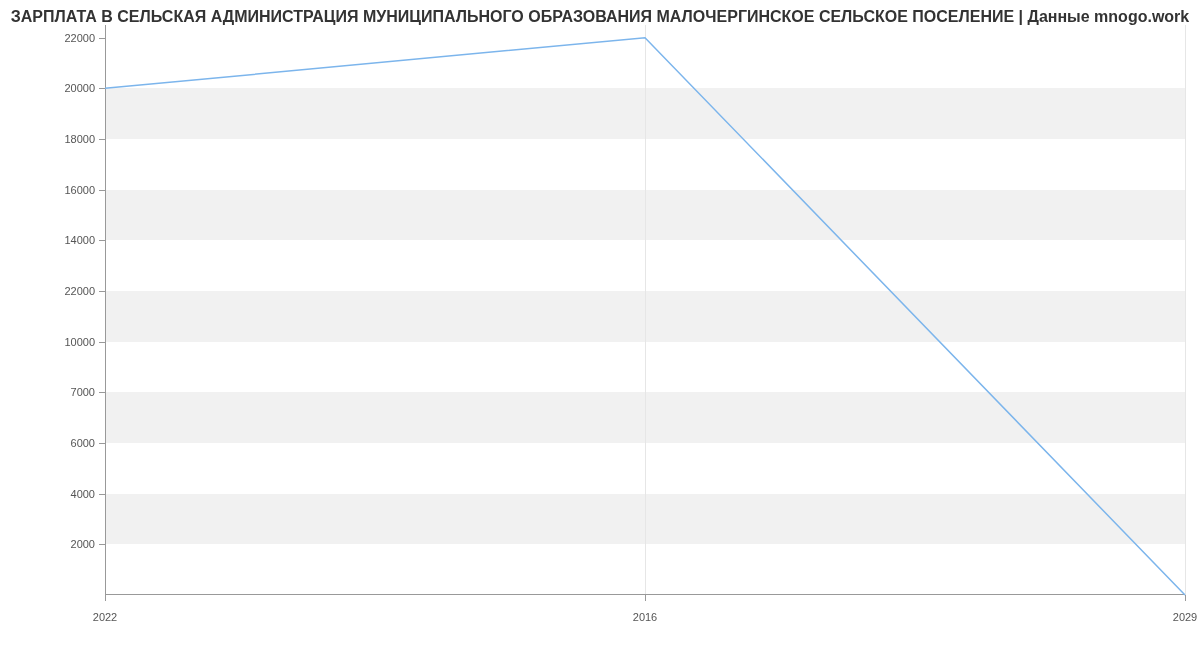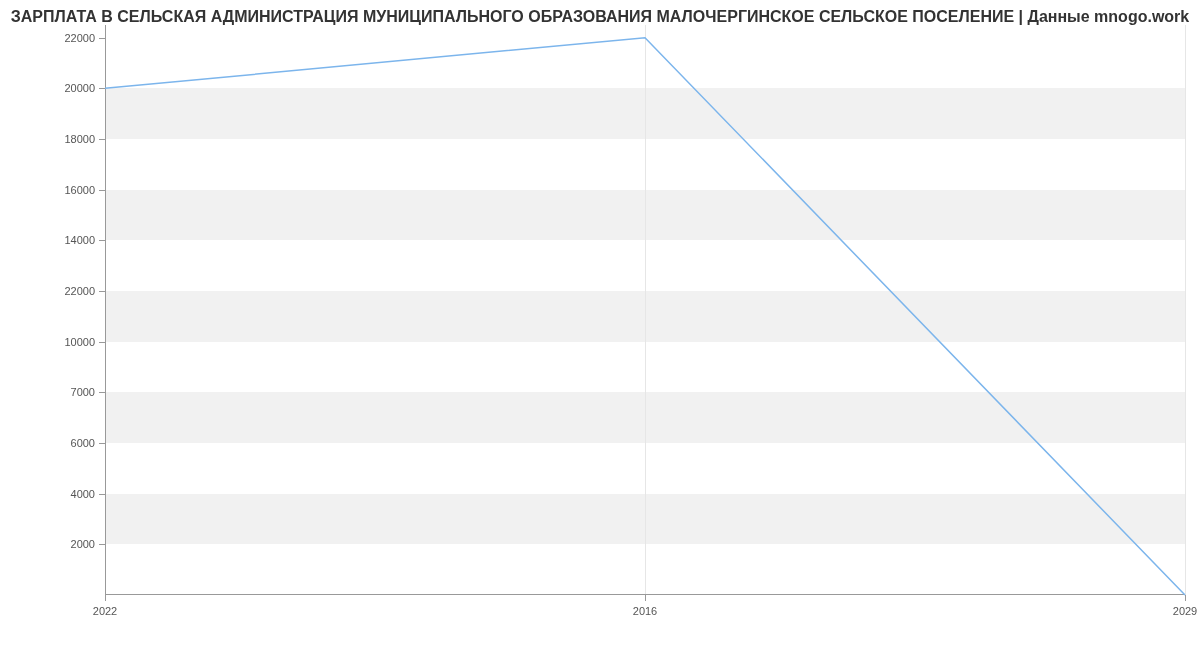--- a/index.html
+++ b/index.html
@@ -82,21 +82,21 @@
     .x-tick {
       position: absolute;
       width: 1px;
       height: 6px;
       background: #999;
       bottom: -6px;
     }
     .x-label {
       position: absolute;
       top: 100%;
-      margin-top: 10px;
+      margin-top: 16px;
       font-size: 11px;
       color: #555;
       transform: translateX(-50%);
       white-space: nowrap;
     }
     .data-line {
       position: absolute;
       top: 0;
       left: 0;
       width: 100%;

